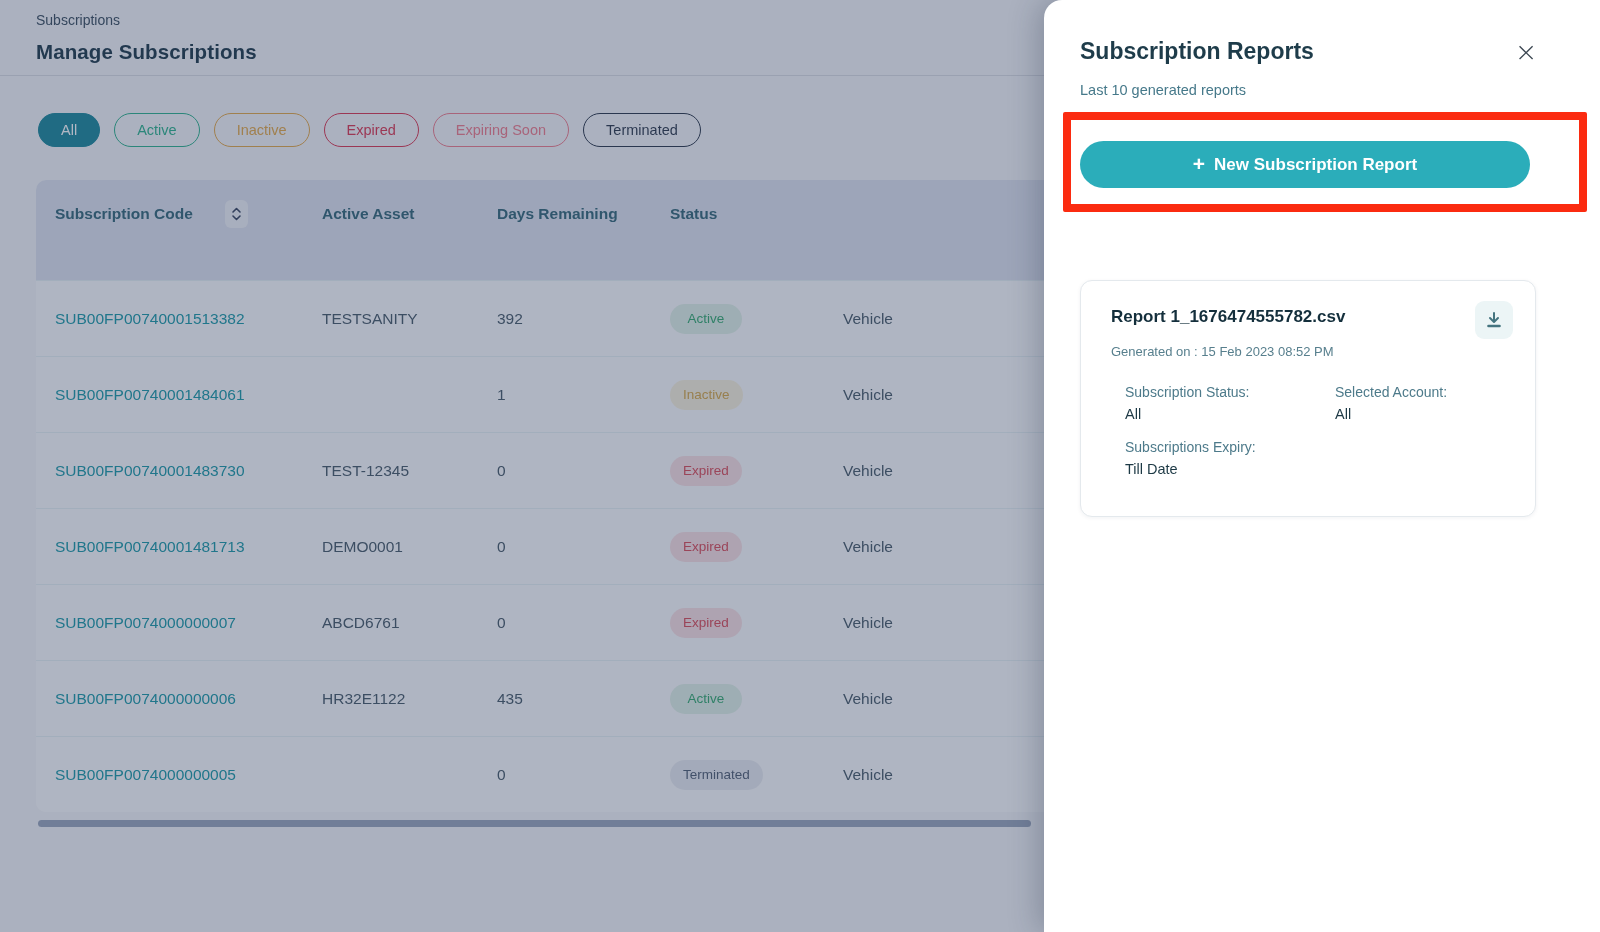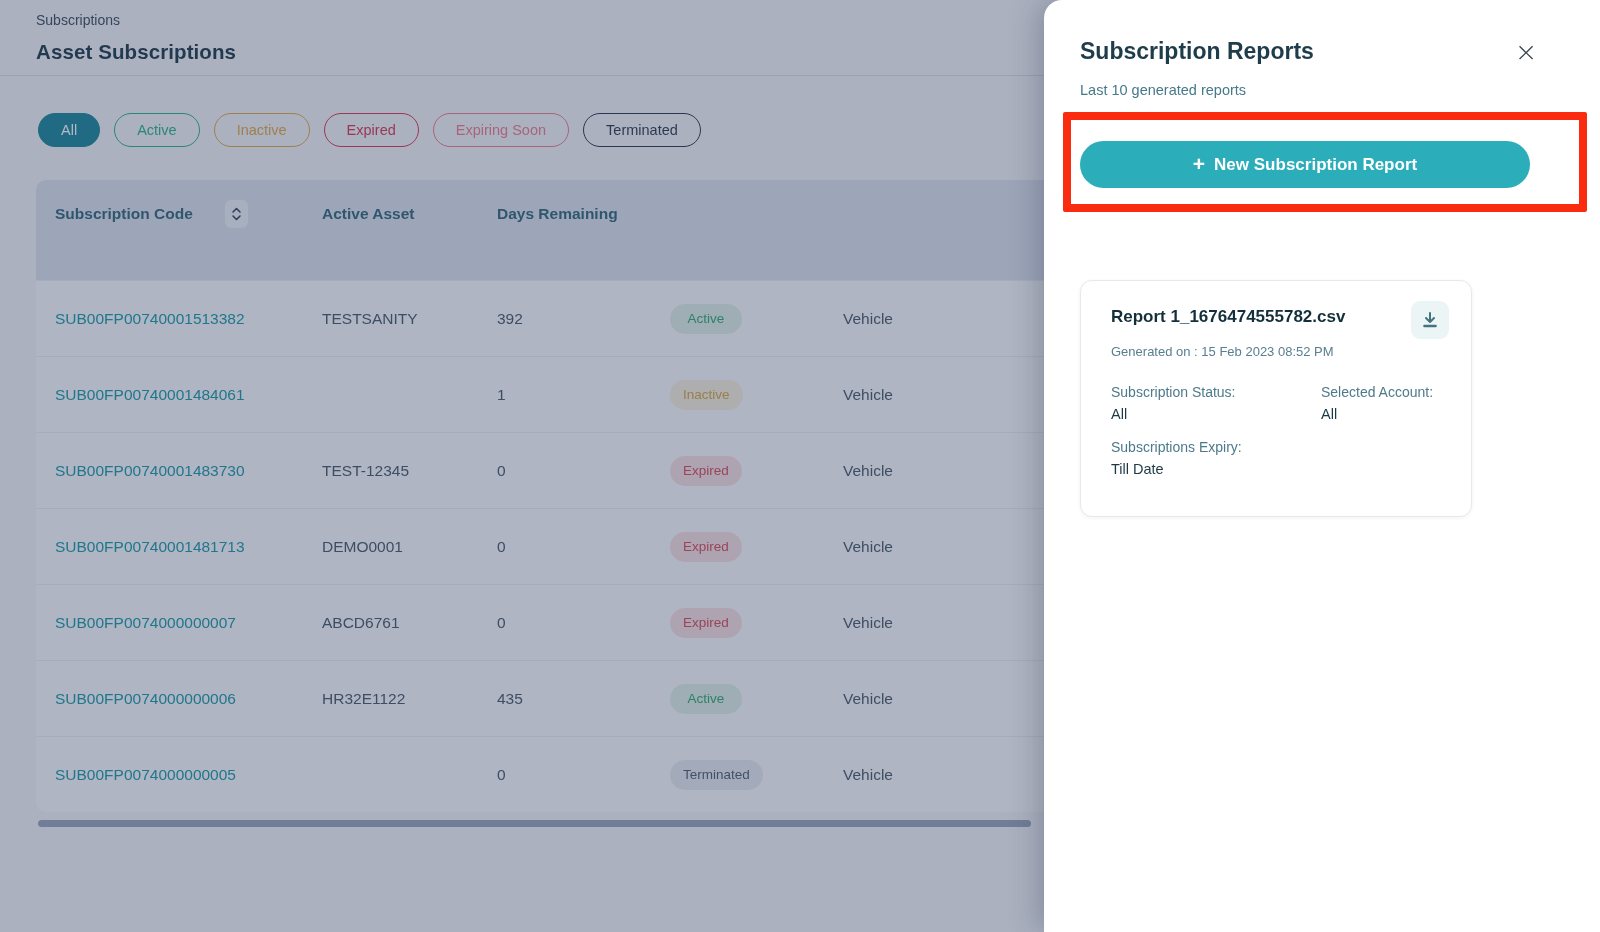--- a/index.html
+++ b/index.html
@@ -51,39 +51,39 @@
   .panel-subtitle { position:absolute; left:36px; top:82px; font-size:14.5px; color:#46798a; }
 
   .annotation-rect { position:absolute; left:19px; top:112px; width:524px; height:100px;
                      border:8px solid #fb2b10; border-radius:2px; pointer-events:none; z-index:5; }
   .new-report-btn { position:absolute; left:36px; top:141px; width:450px; height:47px; border:none;
                     border-radius:24px; background:#2badba; color:#ffffff; font-family:inherit;
                     font-size:17px; font-weight:700; cursor:pointer;
                     display:flex; align-items:center; justify-content:center; gap:9px; }
   .new-report-btn .plus { font-size:21px; font-weight:700; line-height:1; margin-top:-2px; }
 
-  .report-card { position:absolute; left:36px; top:280px; width:392px; height:237px; background:#ffffff;
+  .report-card { position:absolute; left:36px; top:280px; width:456px; height:237px; background:#ffffff;
                  border:1px solid #e4e9ed; border-radius:12px; box-shadow:0 1px 4px rgba(20,40,60,0.06); }
   .report-name { position:absolute; left:30px; top:26px; font-size:17px; font-weight:700; color:#142f3c; }
   .download-btn { position:absolute; right:22px; top:20px; width:38px; height:38px; border:none;
                   border-radius:9px; background:#ecf5f6; cursor:pointer;
                   display:flex; align-items:center; justify-content:center; }
   .report-generated { position:absolute; left:30px; top:63px; font-size:13px; color:#577f8d; }
-  .report-fields { position:absolute; left:30px; top:103px; width:390px; display:grid;
+  .report-fields { position:absolute; left:44px; top:103px; width:390px; display:grid;
                    grid-template-columns:210px 1fr; row-gap:17px; }
   .field-label { font-size:14px; color:#4d7a8a; }
   .field-value { font-size:14.5px; color:#1d3945; margin-top:6px; }
 </style>
 </head>
 <body>
 
 <div class="main">
   <div class="topbar">
     <div class="breadcrumb">Subscriptions</div>
-    <div class="page-title">Asset Subscriptions</div>
+    <div class="page-title">Manage Subscriptions</div>
   </div>
 
   <div class="filters">
       <button class="pill" style="background: rgb(12, 129, 149); border-color: rgb(12, 129, 149); color: rgb(255, 255, 255);">All</button>
       <button class="pill" style="border-color: rgb(31, 174, 133); color: rgb(31, 174, 133);">Active</button>
       <button class="pill" style="border-color: rgb(226, 163, 61); color: rgb(226, 163, 61);">Inactive</button>
       <button class="pill" style="border-color: rgb(217, 43, 71); color: rgb(217, 43, 71);">Expired</button>
       <button class="pill" style="border-color: rgb(238, 117, 134); color: rgb(238, 117, 134);">Expiring Soon</button>
       <button class="pill" style="border-color: rgb(29, 43, 63); color: rgb(29, 43, 63);">Terminated</button>
     </div>
@@ -97,20 +97,23 @@
               <polyline points="2,6 5.5,2.5 9,6" fill="none" stroke="#2b3a55" stroke-width="1.6" stroke-linecap="round" stroke-linejoin="round"></polyline>
               <polyline points="2,10 5.5,13.5 9,10" fill="none" stroke="#2b3a55" stroke-width="1.6" stroke-linecap="round" stroke-linejoin="round"></polyline>
             </svg>
           </button>
         </div>
         <div class="th">
           <span class="th-label">Active Asset</span>
         </div>
         <div class="th">
           <span class="th-label">Days Remaining</span>
+        </div>
+        <div class="th">
+          <span class="th-label">Status</span>
         </div>
       </div>
     <div id="tbody">
         <div class="trow">
           <div class="td"><a class="code-link">SUB00FP00740001513382</a></div>
           <div class="td">TESTSANITY</div>
           <div class="td">392</div>
           <div class="td"><span class="badge" style="background: rgb(222, 240, 230); color: rgb(39, 165, 103);">Active</span></div>
           <div class="td">Vehicle</div>
         </div>

